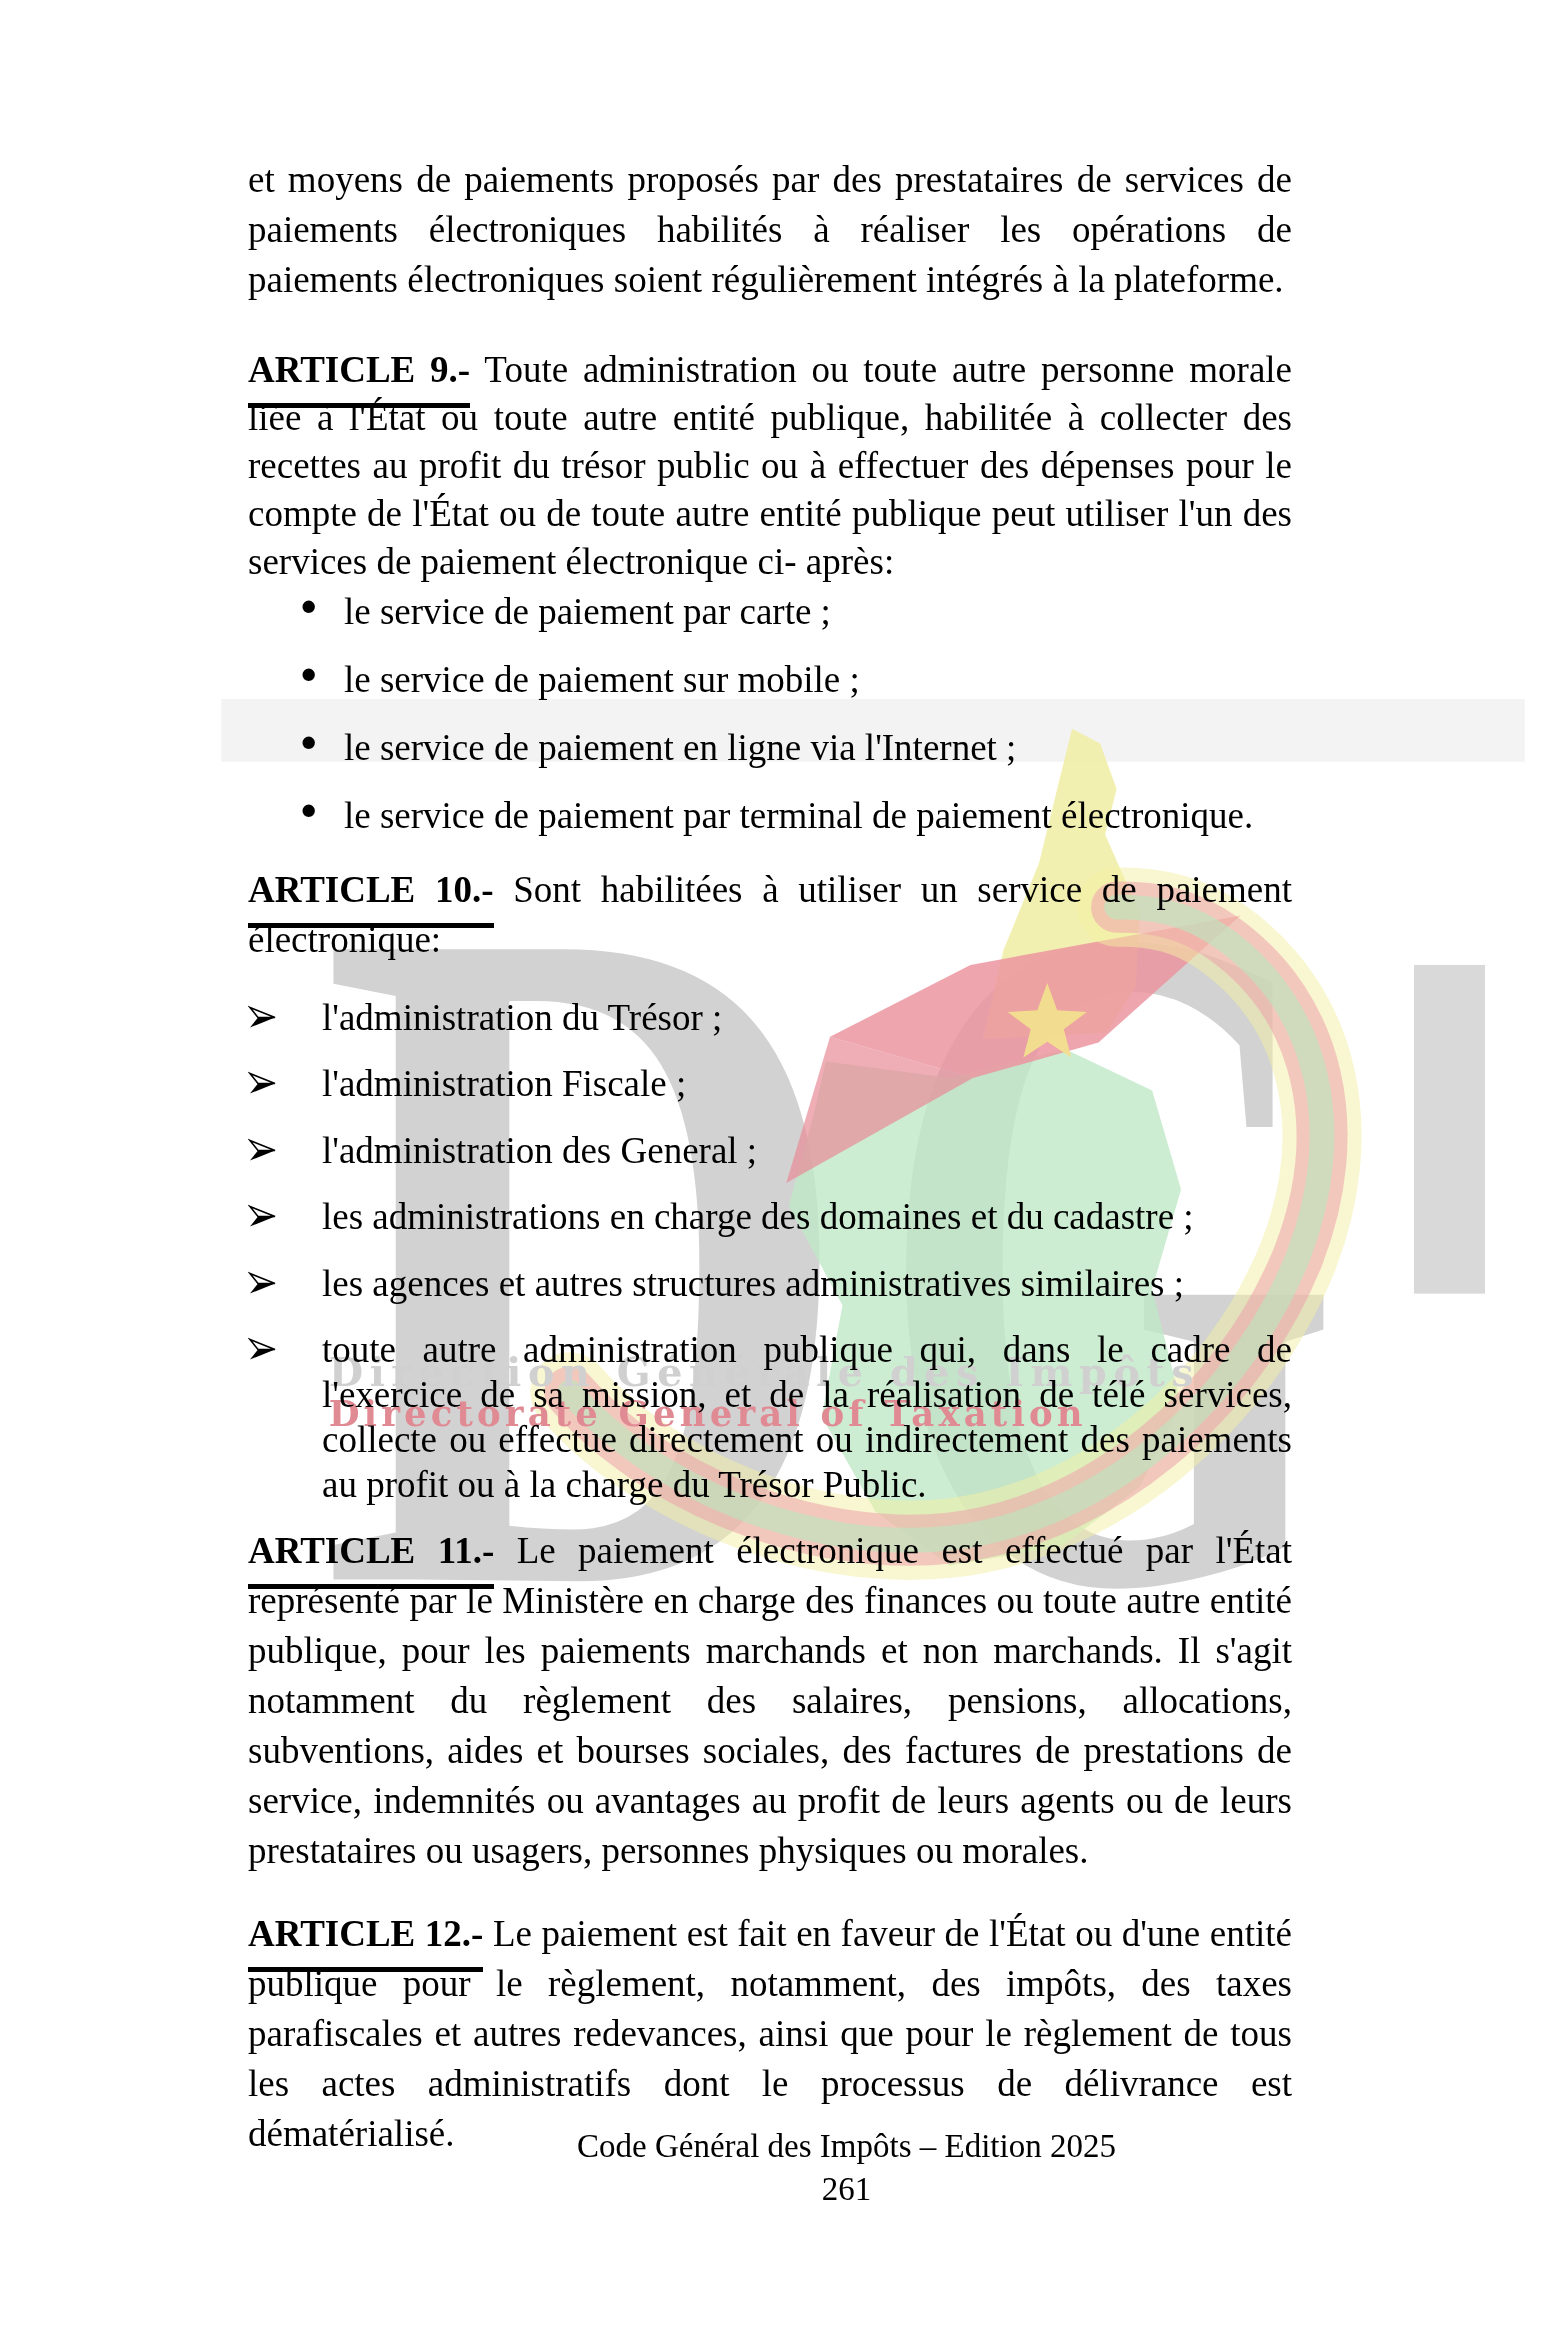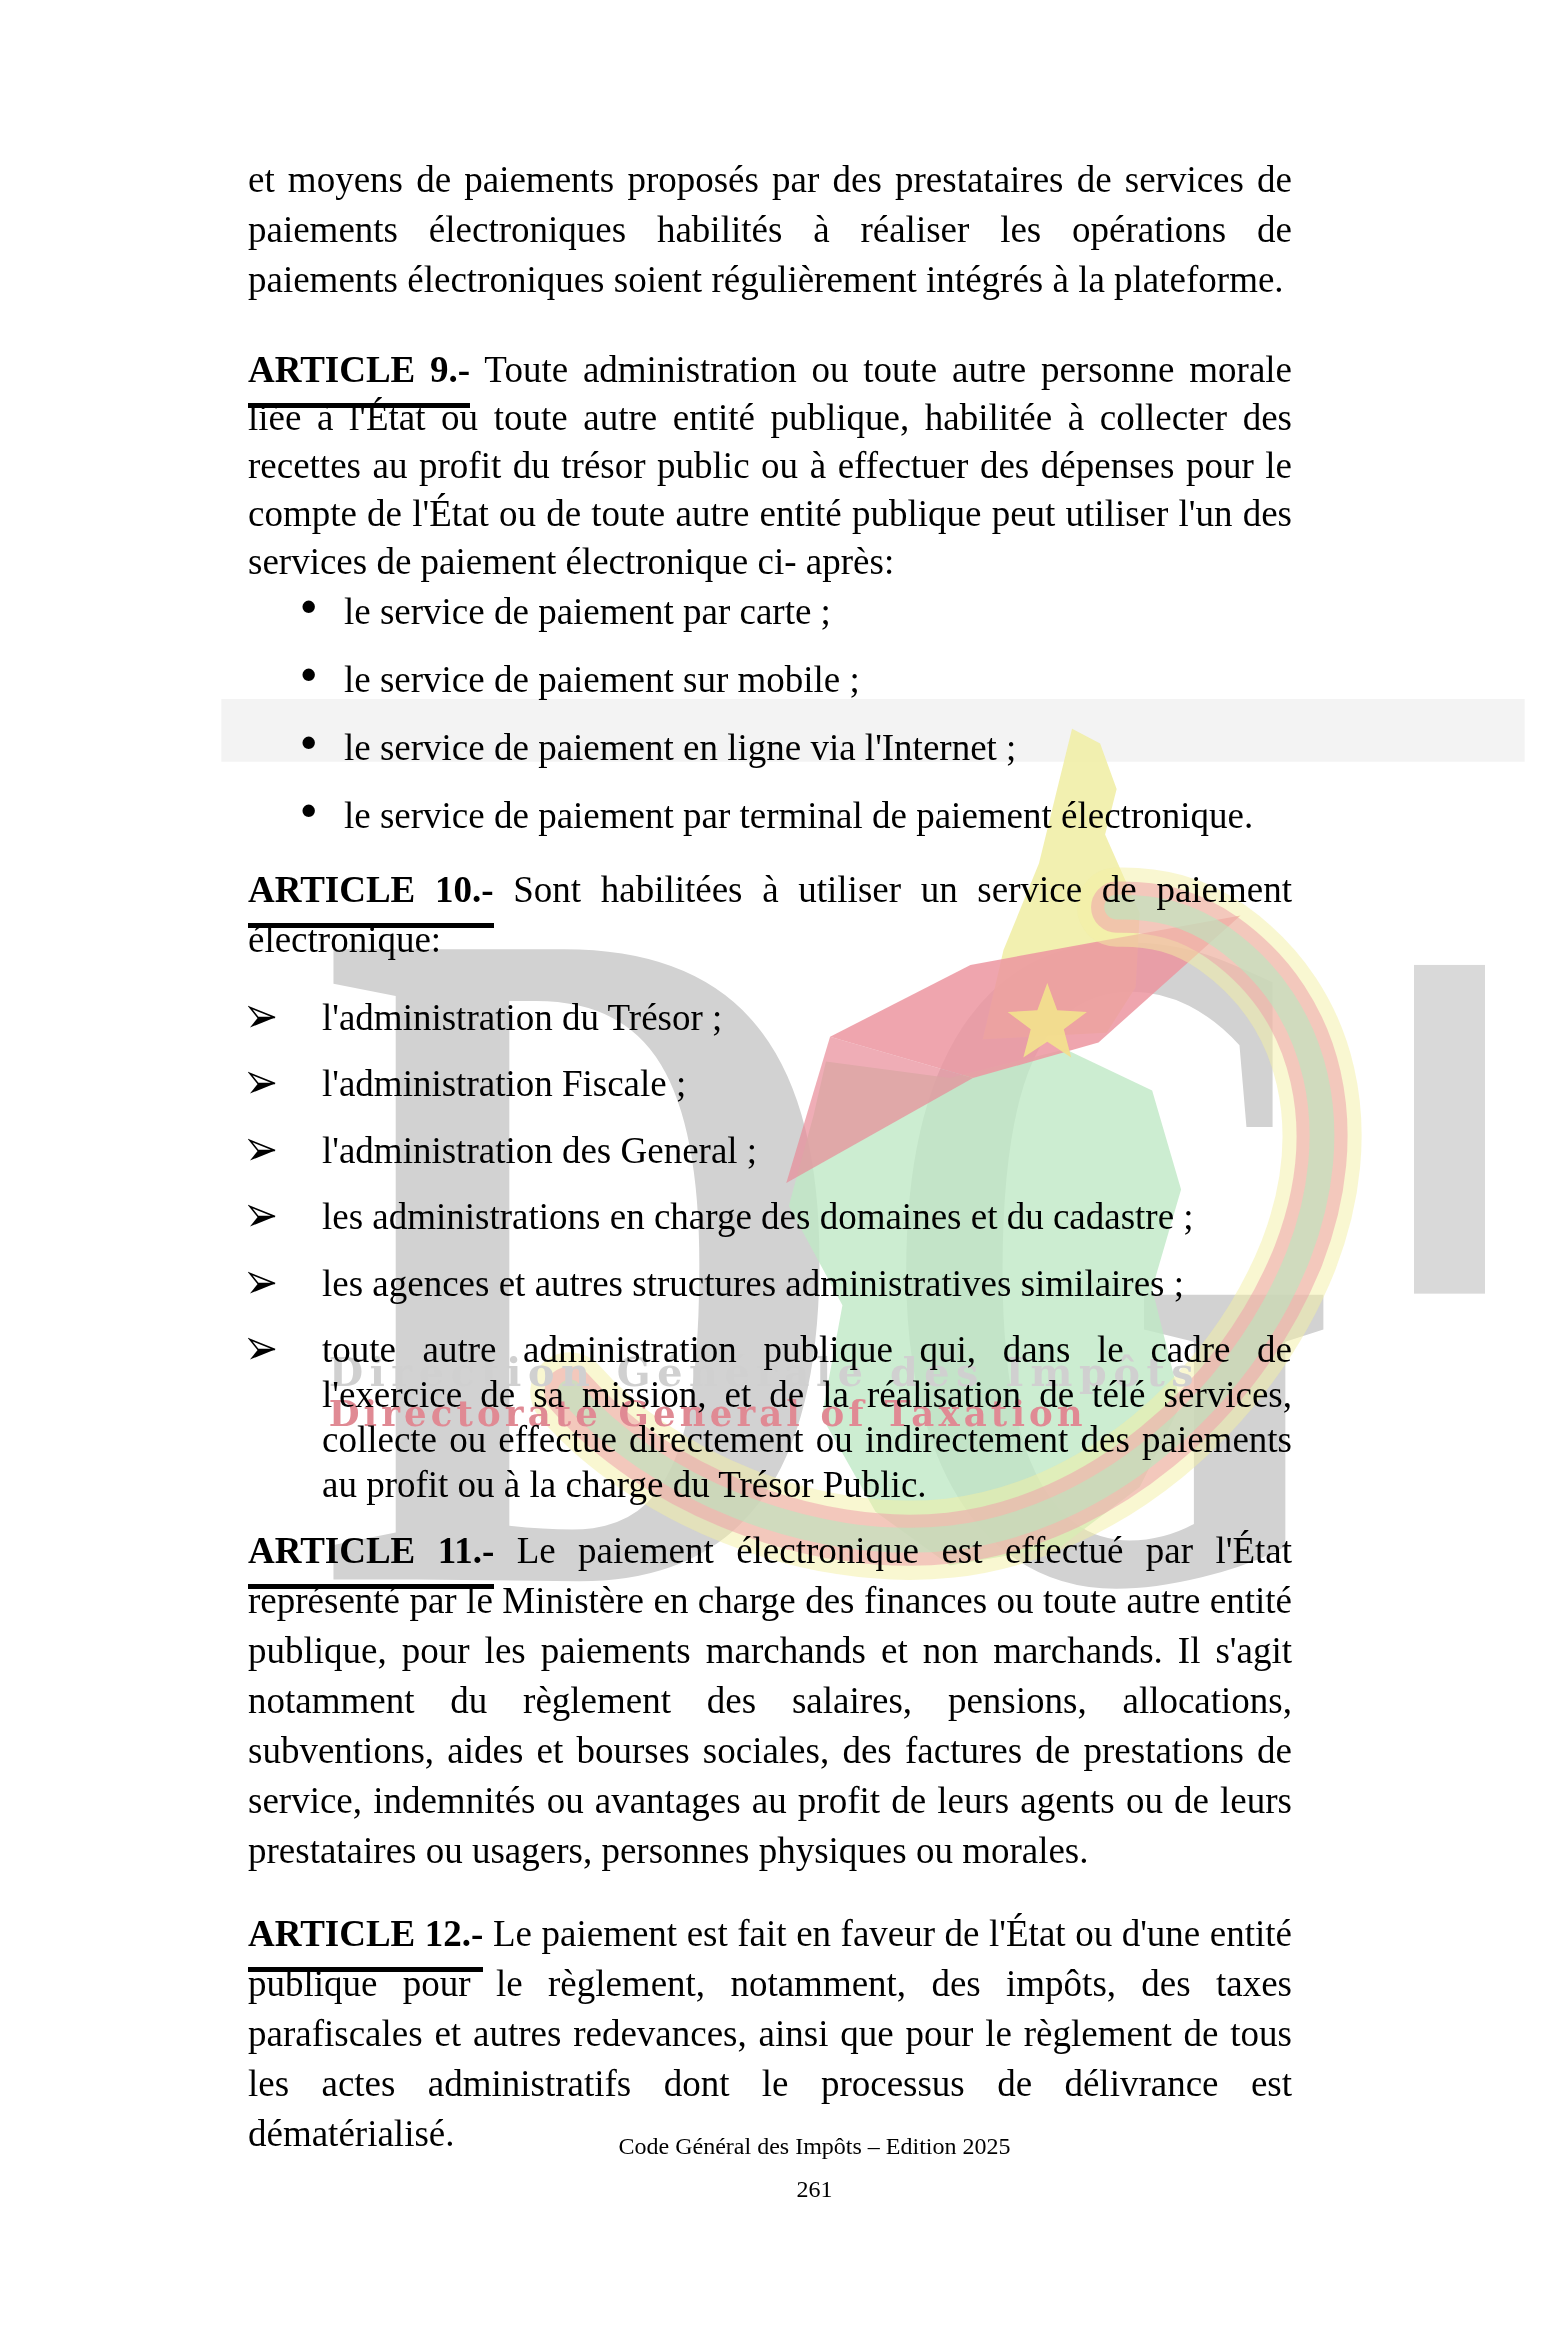--- a/index.html
+++ b/index.html
@@ -76,26 +76,26 @@
   }
   ul.arrows li:last-child{margin-bottom:0;}
   .arrow-marker{
     position:absolute;
     left:0; top:10px;
     width:30px; height:25px;
   }
   
   .footer{
     position:absolute;
-    left:232px;
+    left:264px;
     top:2125px;
     width:1165px;
     z-index:1;
     text-align:center;
-    font-size:24px;
+    font-size:33px;
     line-height:43px;
   }
 </style>
 </head>
 <body>
 
 <div class="page">
 
   <svg class="watermark" viewBox="0 0 1890 2835" xmlns="http://www.w3.org/2000/svg" aria-hidden="true">
 

